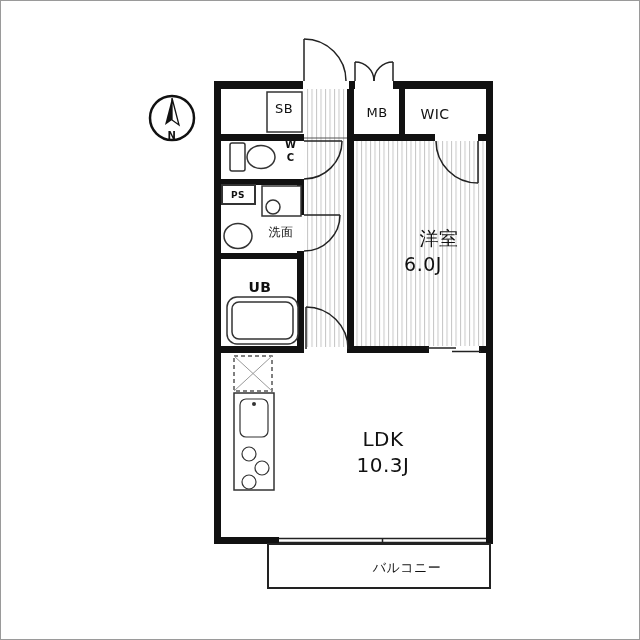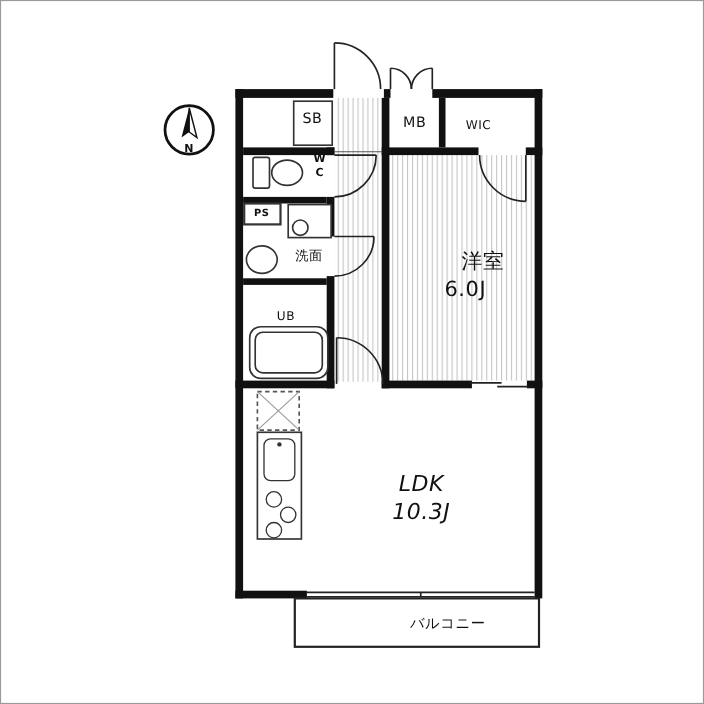--- a/index.html
+++ b/index.html
@@ -12,22 +12,22 @@
   .lbl{
     position:absolute;transform:translate(-50%,-50%);
     white-space:nowrap;color:#111;line-height:1;letter-spacing:0.5px;
   }
   .lbl-v{
     position:absolute;width:13px;word-break:break-all;line-height:1.25;
     text-align:center;color:#111;letter-spacing:0;
   }
   .fs9{font-size:9px;font-weight:bold;}  .fs10{font-size:10px;font-weight:bold;}
   .fs11{font-size:13px;} .fs12{font-size:12px;}
-  .fs13{font-size:13px;} .fs14{font-size:11px;}
-  .fs19{font-size:19px;} .fs20{font-size:20px;font-style:italic;}
+  .fs13{font-size:13px;} .fs14{font-size:14px;}
+  .fs19{font-size:19px;} .fs20{font-size:20px;}
 </style>
 </head>
 <body>
 
 <div id="canvas">
 
   <svg width="640" height="640" viewBox="0 0 640 640">
     <defs>
       <pattern id="vstripe" width="4.5" height="8" patternUnits="userSpaceOnUse">
         <rect width="4.5" height="8" fill="#ffffff"></rect>
@@ -141,21 +141,21 @@
 
   <div class="lbl fs10" style="left:171px;top:135px;">N</div>
 
   <div class="lbl fs11" style="left:283px;top:107px;">SB</div>
   <div class="lbl fs11" style="left:376px;top:111px;">MB</div>
   <div class="lbl fs14" style="left:434px;top:113px;">WIC</div>
 
   <div class="lbl-v fs10" style="left:283px;top:138px;">WC</div>
   <div class="lbl fs9" style="left:237px;top:194px;">PS</div>
   <div class="lbl fs12" style="left:280px;top:231px;">洗面</div>
-  <div class="lbl fs14" style="left:259px;top:286px;">UB</div>
+  <div class="lbl fs14" style="left:259px;top:286px;font-weight:bold;">UB</div>
 
   <div class="lbl fs19" style="left:438px;top:237px;">洋室</div>
   <div class="lbl fs19" style="left:422px;top:263px;">6.0J</div>
 
   <div class="lbl fs20" style="left:382px;top:438px;">LDK</div>
   <div class="lbl fs20" style="left:382px;top:464px;">10.3J</div>
 
   <div class="lbl fs13" style="left:378px;top:566px;margin-left:28px;">バルコニー</div>
 </div>
 

